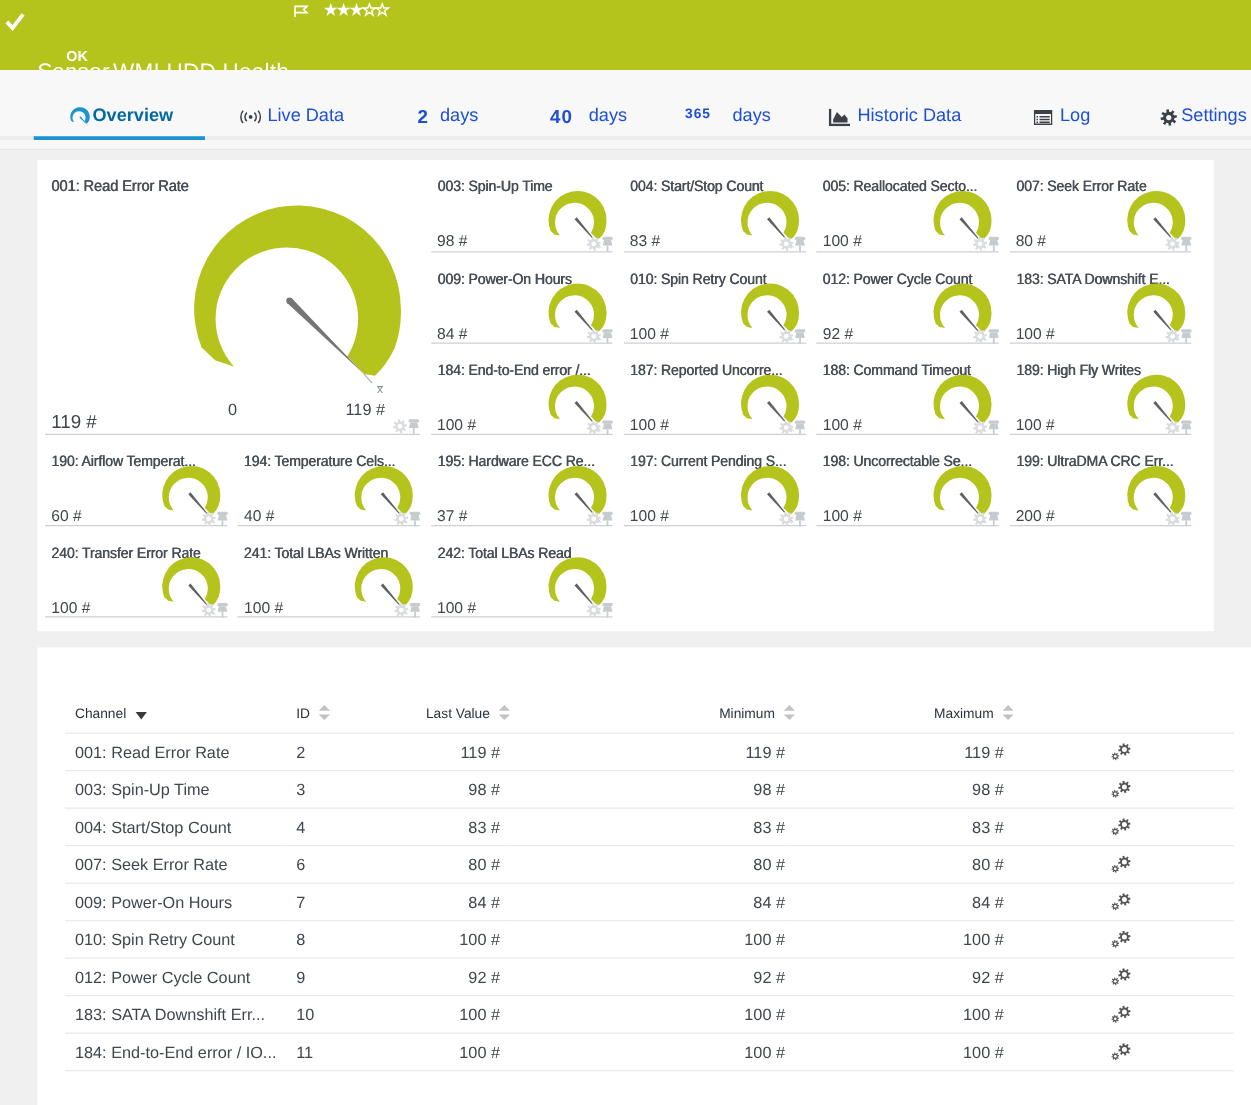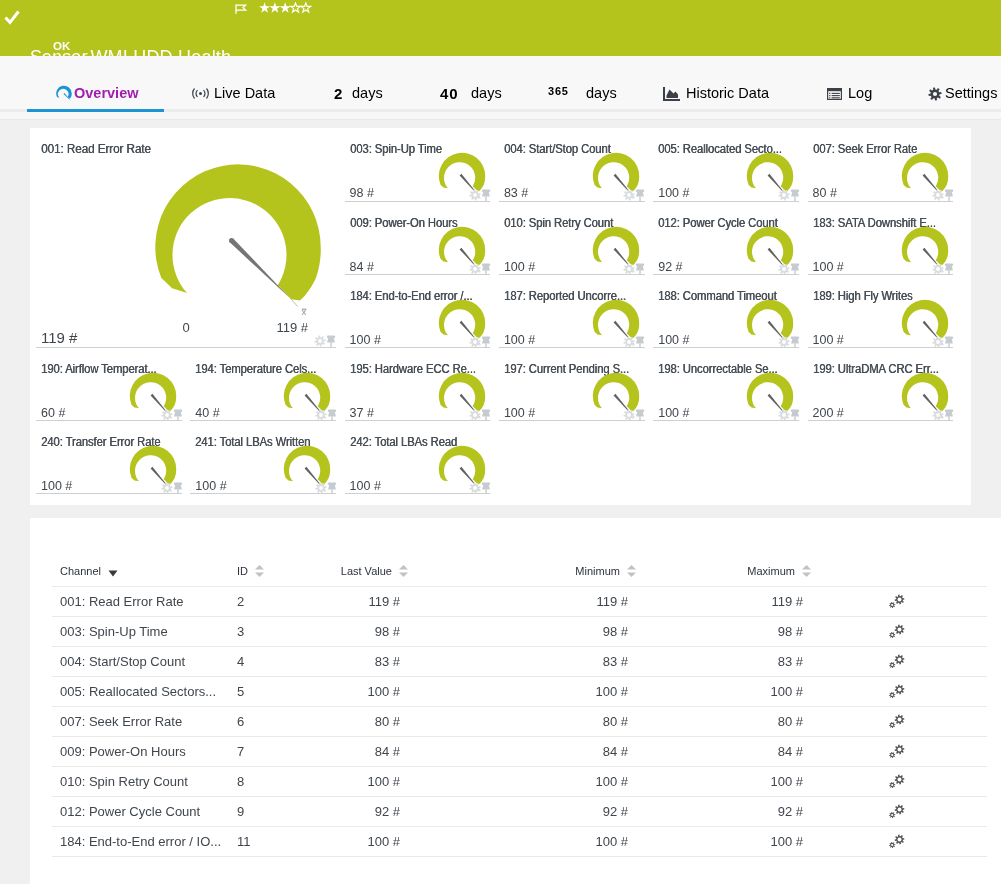--- a/index.html
+++ b/index.html
@@ -4,21 +4,21 @@
 body { width:1001px; height:884px; position:relative; overflow:hidden;
   font-family:"Liberation Sans", sans-serif; background:#f0f0f1; }
 .abs { position:absolute; }
 .top { position:absolute; left:0; top:0; width:1001px; height:56px; background:#b5c41c; }
 .title { position:absolute; left:29px; top:7px; font-size:18px; color:#fff; letter-spacing:0.2px;margin-top:40px; }
 .ok { position:absolute; left:53px; top:16px; font-size:11.5px; font-weight:bold; color:#fff;margin-top:24px; }
 .tabs1 { position:absolute; left:0; top:56px; width:1001px; height:53px; background:#f8f8f9; }
 .tabs2 { position:absolute; left:0; top:109px; width:1001px; height:3px; background:#ececec; }
 .tabs3 { position:absolute; left:0; top:112px; width:1001px; height:8px; background:#f7f7f8; border-bottom:1px solid #e7e7e8; }
 .bluebar { position:absolute; left:27px; top:109px; width:137px; height:3px; background:#1b94d1; }
-.tab { position:absolute; top:85px; font-size:14.5px; color:#000000; }
+.tab { position:absolute; top:85px; font-size:14.5px; color:#1d4ed8; }
 .b { font-weight:bold; }
 .p1 { position:absolute; left:30px; top:128px; width:941px; height:377px; background:#fff; }
 .p2 { position:absolute; left:30px; top:518px; width:971px; height:366px; background:#fff; }
 .cell { position:absolute; width:145.8px; height:73.2px; border-bottom:1px solid #cfcfcf; }
 .ct { position:absolute; left:5px; top:14px; font-size:12px; color:#474e55; text-shadow:0.45px 0 0 #474e55; letter-spacing:-0.1px; white-space:nowrap; transform:scaleX(0.94); transform-origin:0 50%; }
 .cv { position:absolute; left:5px; top:58px; font-size:12.5px; color:#40464c; }
 .bv { position:absolute; left:5px; top:201px; font-size:15px; color:#40464c; }
 .gl { position:absolute; top:192px; font-size:13px; color:#40464c; }
 .tbl { position:absolute; left:52px; top:556px; width:935px; border-collapse:collapse; table-layout:fixed; }
 .tbl td { height:30px; border-bottom:1px solid #e9e9e9; font-size:13px; color:#40464d; padding:0; vertical-align:middle; }
@@ -55,21 +55,21 @@
 <div class="tabs1"></div>
 <div class="tabs2"></div>
 <div class="tabs3"></div>
 <div class="bluebar"></div>
 <svg class="abs" style="left:55px;top:85px" width="18" height="18" viewBox="-9 -8.5 18 18">
     <g transform="scale(0.335)">
       <path d="M-18.5 11.6 Q-19.9 10.2 -21.5 8.7 A23.2 23.2 0 1 1 23.2 0 A23.7 23.7 0 0 1 21.8 8.8 Q19.8 12.9 17.4 15 L14.9 14.6 L11.6 11 L10.7 10.4 A15.6 15.6 0 1 0 -14 12.3 Z" fill="#1b94d1"></path>
       <polygon points="1.4,-1.3 -1.4,1.3 20,21.5" fill="#1b94d1"></polygon>
     </g>
   </svg>
-<div class="tab b" style="left:74px;color:#a21caf">Overview</div>
+<div class="tab b" style="left:74px;color:#0369a1">Overview</div>
 <svg class="abs" style="left:192px;top:88px" width="17" height="11" viewBox="-8.5 -5.5 17 11" fill="none" stroke="#3a4046" stroke-width="1.2">
 <circle cx="0" cy="0" r="1.5" fill="#3a4046" stroke="none"></circle>
 <path d="M-3 -3.4 A4.6 4.6 0 0 0 -3 3.4"></path>
     <path d="M3 -3.4 A4.6 4.6 0 0 1 3 3.4"></path>
 <path d="M-6 -5 A7.8 7.8 0 0 0 -6 5"></path>
     <path d="M6 -5 A7.8 7.8 0 0 1 6 5"></path>
 </svg>
 <div class="tab" style="left:214px">Live Data</div>
 <div class="tab b" style="left:334px;font-size:15px">2</div>
 <div class="tab" style="left:352px">days</div>
@@ -596,37 +596,20 @@
               <path d="M4.9 0 L4.6 -1.6 L3.2 -1.3 L2.6 -2.3 L3.5 -3.5 L2.2 -4.4 L1.4 -3.2 L0.2 -3.5 L0 -4.9 L-1.6 -4.6 L-1.3 -3.2 L-2.3 -2.6 L-3.5 -3.5 L-4.4 -2.2 L-3.2 -1.4 L-3.5 -0.2 L-4.9 -0 L-4.6 1.6 L-3.2 1.3 L-2.6 2.3 L-3.5 3.5 L-2.2 4.4 L-1.4 3.2 L-0.2 3.5 L-0 4.9 L1.6 4.6 L1.3 3.2 L2.3 2.6 L3.5 3.5 L4.4 2.2 L3.2 1.4 L3.5 0.2 Z" fill="#555"></path>
               <circle r="2" fill="#fff"></circle>
             </g>
             <g transform="translate(3.2,11)">
               <path d="M3.1 0 L2.9 -1 L1.9 -0.8 L1.6 -1.4 L2.2 -2.2 L1.4 -2.8 L0.8 -1.9 L0.1 -2.1 L0 -3.1 L-1 -2.9 L-0.8 -1.9 L-1.4 -1.6 L-2.2 -2.2 L-2.8 -1.4 L-1.9 -0.8 L-2.1 -0.1 L-3.1 -0 L-2.9 1 L-1.9 0.8 L-1.6 1.4 L-2.2 2.2 L-1.4 2.8 L-0.8 1.9 L-0.1 2.1 L-0 3.1 L1 2.9 L0.8 1.9 L1.4 1.6 L2.2 2.2 L2.8 1.4 L1.9 0.8 L2.1 0.1 Z" fill="#555"></path>
               <circle r="1.1" fill="#fff"></circle>
             </g>
           </svg></td>
       </tr>
       <tr>
-        <td class="c1">005: Reallocated Sectors...</td>
-        <td class="c2">5</td>
-        <td class="cr">100 #</td>
-        <td class="cr">100 #</td>
-        <td class="cr">100 #</td>
-        <td class="ci"><svg width="17" height="15" viewBox="0 0 17 15">
-            <g transform="translate(10.5,5.5)">
-              <path d="M4.9 0 L4.6 -1.6 L3.2 -1.3 L2.6 -2.3 L3.5 -3.5 L2.2 -4.4 L1.4 -3.2 L0.2 -3.5 L0 -4.9 L-1.6 -4.6 L-1.3 -3.2 L-2.3 -2.6 L-3.5 -3.5 L-4.4 -2.2 L-3.2 -1.4 L-3.5 -0.2 L-4.9 -0 L-4.6 1.6 L-3.2 1.3 L-2.6 2.3 L-3.5 3.5 L-2.2 4.4 L-1.4 3.2 L-0.2 3.5 L-0 4.9 L1.6 4.6 L1.3 3.2 L2.3 2.6 L3.5 3.5 L4.4 2.2 L3.2 1.4 L3.5 0.2 Z" fill="#555"></path>
-              <circle r="2" fill="#fff"></circle>
-            </g>
-            <g transform="translate(3.2,11)">
-              <path d="M3.1 0 L2.9 -1 L1.9 -0.8 L1.6 -1.4 L2.2 -2.2 L1.4 -2.8 L0.8 -1.9 L0.1 -2.1 L0 -3.1 L-1 -2.9 L-0.8 -1.9 L-1.4 -1.6 L-2.2 -2.2 L-2.8 -1.4 L-1.9 -0.8 L-2.1 -0.1 L-3.1 -0 L-2.9 1 L-1.9 0.8 L-1.6 1.4 L-2.2 2.2 L-1.4 2.8 L-0.8 1.9 L-0.1 2.1 L-0 3.1 L1 2.9 L0.8 1.9 L1.4 1.6 L2.2 2.2 L2.8 1.4 L1.9 0.8 L2.1 0.1 Z" fill="#555"></path>
-              <circle r="1.1" fill="#fff"></circle>
-            </g>
-          </svg></td>
-      </tr>
-      <tr>
         <td class="c1">007: Seek Error Rate</td>
         <td class="c2">6</td>
         <td class="cr">80 #</td>
         <td class="cr">80 #</td>
         <td class="cr">80 #</td>
         <td class="ci"><svg width="17" height="15" viewBox="0 0 17 15">
             <g transform="translate(10.5,5.5)">
               <path d="M4.9 0 L4.6 -1.6 L3.2 -1.3 L2.6 -2.3 L3.5 -3.5 L2.2 -4.4 L1.4 -3.2 L0.2 -3.5 L0 -4.9 L-1.6 -4.6 L-1.3 -3.2 L-2.3 -2.6 L-3.5 -3.5 L-4.4 -2.2 L-3.2 -1.4 L-3.5 -0.2 L-4.9 -0 L-4.6 1.6 L-3.2 1.3 L-2.6 2.3 L-3.5 3.5 L-2.2 4.4 L-1.4 3.2 L-0.2 3.5 L-0 4.9 L1.6 4.6 L1.3 3.2 L2.3 2.6 L3.5 3.5 L4.4 2.2 L3.2 1.4 L3.5 0.2 Z" fill="#555"></path>
               <circle r="2" fill="#fff"></circle>
             </g>
@@ -681,20 +664,37 @@
               <path d="M4.9 0 L4.6 -1.6 L3.2 -1.3 L2.6 -2.3 L3.5 -3.5 L2.2 -4.4 L1.4 -3.2 L0.2 -3.5 L0 -4.9 L-1.6 -4.6 L-1.3 -3.2 L-2.3 -2.6 L-3.5 -3.5 L-4.4 -2.2 L-3.2 -1.4 L-3.5 -0.2 L-4.9 -0 L-4.6 1.6 L-3.2 1.3 L-2.6 2.3 L-3.5 3.5 L-2.2 4.4 L-1.4 3.2 L-0.2 3.5 L-0 4.9 L1.6 4.6 L1.3 3.2 L2.3 2.6 L3.5 3.5 L4.4 2.2 L3.2 1.4 L3.5 0.2 Z" fill="#555"></path>
               <circle r="2" fill="#fff"></circle>
             </g>
             <g transform="translate(3.2,11)">
               <path d="M3.1 0 L2.9 -1 L1.9 -0.8 L1.6 -1.4 L2.2 -2.2 L1.4 -2.8 L0.8 -1.9 L0.1 -2.1 L0 -3.1 L-1 -2.9 L-0.8 -1.9 L-1.4 -1.6 L-2.2 -2.2 L-2.8 -1.4 L-1.9 -0.8 L-2.1 -0.1 L-3.1 -0 L-2.9 1 L-1.9 0.8 L-1.6 1.4 L-2.2 2.2 L-1.4 2.8 L-0.8 1.9 L-0.1 2.1 L-0 3.1 L1 2.9 L0.8 1.9 L1.4 1.6 L2.2 2.2 L2.8 1.4 L1.9 0.8 L2.1 0.1 Z" fill="#555"></path>
               <circle r="1.1" fill="#fff"></circle>
             </g>
           </svg></td>
       </tr>
       <tr>
+        <td class="c1">183: SATA Downshift Err...</td>
+        <td class="c2">10</td>
+        <td class="cr">100 #</td>
+        <td class="cr">100 #</td>
+        <td class="cr">100 #</td>
+        <td class="ci"><svg width="17" height="15" viewBox="0 0 17 15">
+            <g transform="translate(10.5,5.5)">
+              <path d="M4.9 0 L4.6 -1.6 L3.2 -1.3 L2.6 -2.3 L3.5 -3.5 L2.2 -4.4 L1.4 -3.2 L0.2 -3.5 L0 -4.9 L-1.6 -4.6 L-1.3 -3.2 L-2.3 -2.6 L-3.5 -3.5 L-4.4 -2.2 L-3.2 -1.4 L-3.5 -0.2 L-4.9 -0 L-4.6 1.6 L-3.2 1.3 L-2.6 2.3 L-3.5 3.5 L-2.2 4.4 L-1.4 3.2 L-0.2 3.5 L-0 4.9 L1.6 4.6 L1.3 3.2 L2.3 2.6 L3.5 3.5 L4.4 2.2 L3.2 1.4 L3.5 0.2 Z" fill="#555"></path>
+              <circle r="2" fill="#fff"></circle>
+            </g>
+            <g transform="translate(3.2,11)">
+              <path d="M3.1 0 L2.9 -1 L1.9 -0.8 L1.6 -1.4 L2.2 -2.2 L1.4 -2.8 L0.8 -1.9 L0.1 -2.1 L0 -3.1 L-1 -2.9 L-0.8 -1.9 L-1.4 -1.6 L-2.2 -2.2 L-2.8 -1.4 L-1.9 -0.8 L-2.1 -0.1 L-3.1 -0 L-2.9 1 L-1.9 0.8 L-1.6 1.4 L-2.2 2.2 L-1.4 2.8 L-0.8 1.9 L-0.1 2.1 L-0 3.1 L1 2.9 L0.8 1.9 L1.4 1.6 L2.2 2.2 L2.8 1.4 L1.9 0.8 L2.1 0.1 Z" fill="#555"></path>
+              <circle r="1.1" fill="#fff"></circle>
+            </g>
+          </svg></td>
+      </tr>
+      <tr>
         <td class="c1">184: End-to-End error / IO...</td>
         <td class="c2">11</td>
         <td class="cr">100 #</td>
         <td class="cr">100 #</td>
         <td class="cr">100 #</td>
         <td class="ci"><svg width="17" height="15" viewBox="0 0 17 15">
             <g transform="translate(10.5,5.5)">
               <path d="M4.9 0 L4.6 -1.6 L3.2 -1.3 L2.6 -2.3 L3.5 -3.5 L2.2 -4.4 L1.4 -3.2 L0.2 -3.5 L0 -4.9 L-1.6 -4.6 L-1.3 -3.2 L-2.3 -2.6 L-3.5 -3.5 L-4.4 -2.2 L-3.2 -1.4 L-3.5 -0.2 L-4.9 -0 L-4.6 1.6 L-3.2 1.3 L-2.6 2.3 L-3.5 3.5 L-2.2 4.4 L-1.4 3.2 L-0.2 3.5 L-0 4.9 L1.6 4.6 L1.3 3.2 L2.3 2.6 L3.5 3.5 L4.4 2.2 L3.2 1.4 L3.5 0.2 Z" fill="#555"></path>
               <circle r="2" fill="#fff"></circle>
             </g>

